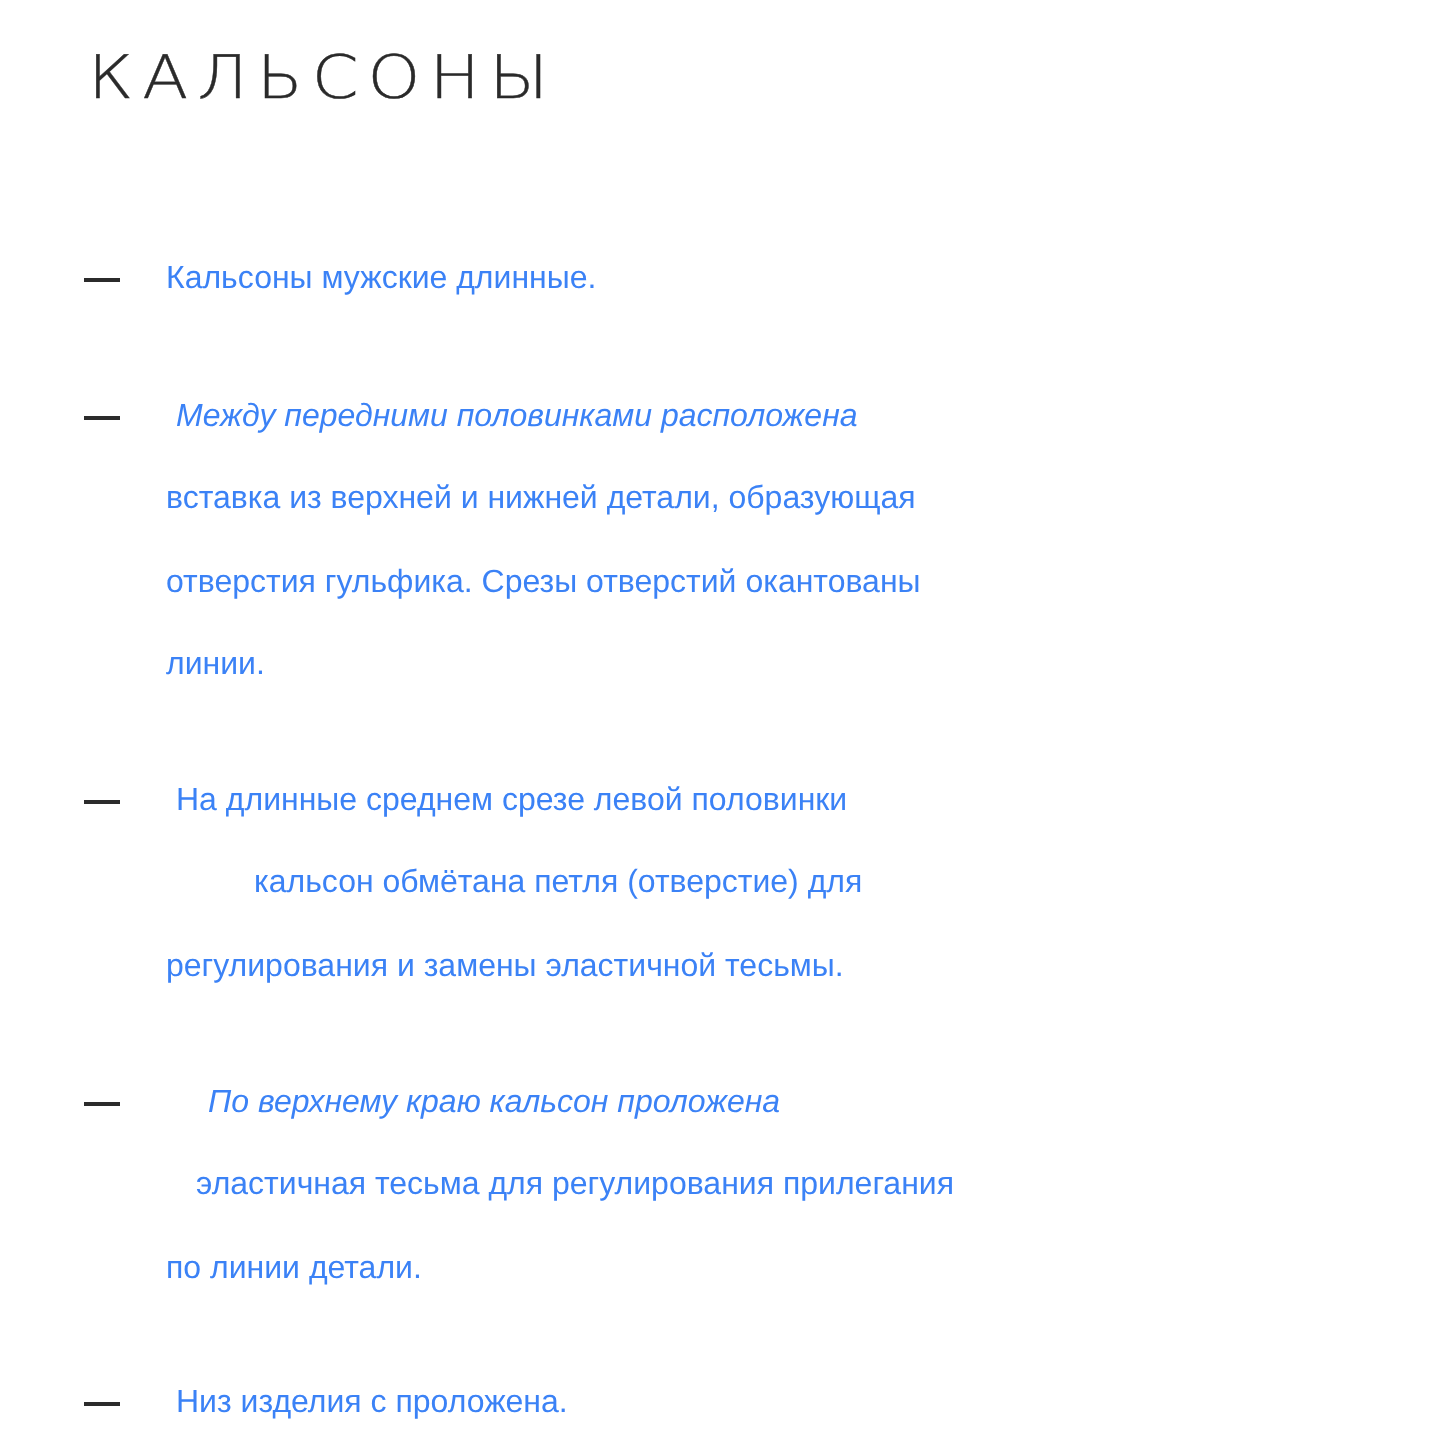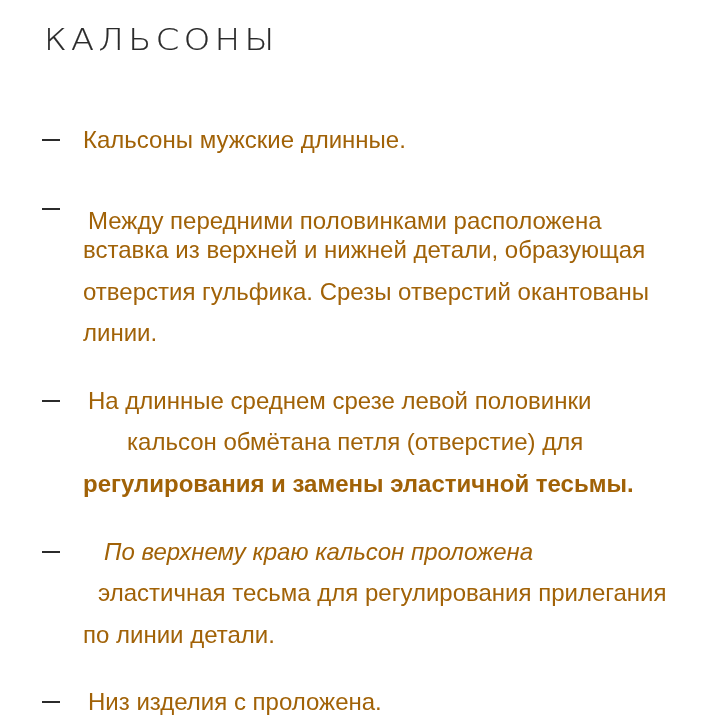--- a/index.html
+++ b/index.html
@@ -38,49 +38,49 @@
       position: absolute;
       left: 42px;
       top: 0;
       width: 18px;
       height: 2px;
       background: #2b2b2b;
       margin-top: 12px;
     }
     .line {
       position: absolute;
-      font-size: 24px;
+      font-size: 16px;
       line-height: 26px;
-      color: #a16207;
+      color: #3b82f6;
       white-space: nowrap;
     }
   </style>
 </head>
 <body>
 
 <div class="title">КАЛЬСОНЫ</div>
 
 <div class="item" style="top:127px;">
   <span class="dash"></span>
   <span class="line" style="left:83px; top:0;">Кальсоны мужские длинные.</span>
 </div>
 
 <div class="item" style="top:196px;">
   <span class="dash"></span>
-  <span class="line" style="left:88px; top:12px;">Между передними половинками расположена</span>
+  <span class="line" style="left:88px; top:0;font-style:italic;">Между передними половинками расположена</span>
   <span class="line" style="left:83px; top:41px;">вставка из верхней и нижней детали, образующая</span>
   <span class="line" style="left:83px; top:83px;">отверстия гульфика. Срезы отверстий окантованы</span>
   <span class="line" style="left:83px; top:124px;">линии.</span>
 </div>
 
 <div class="item" style="top:388px;">
   <span class="dash"></span>
   <span class="line" style="left:88px; top:0;">На длинные среднем срезе левой половинки</span>
   <span class="line" style="left:83px; top:41px;margin-left:44px;">кальсон обмётана петля (отверстие) для</span>
-  <span class="line" style="left:83px; top:83px;font-weight:bold;">регулирования и замены эластичной тесьмы.</span>
+  <span class="line" style="left:83px; top:83px;">регулирования и замены эластичной тесьмы.</span>
 </div>
 
 <div class="item" style="top:539px;">
   <span class="dash"></span>
   <span class="line" style="left:104px; top:0;font-style:italic;">По верхнему краю кальсон проложена</span>
   <span class="line" style="left:98px; top:41px;">эластичная тесьма для регулирования прилегания</span>
   <span class="line" style="left:83px; top:83px;">по линии детали.</span>
 </div>
 
 <div class="item" style="top:689px;">

